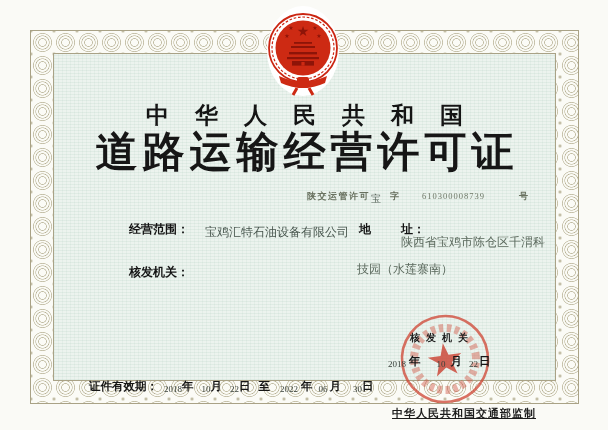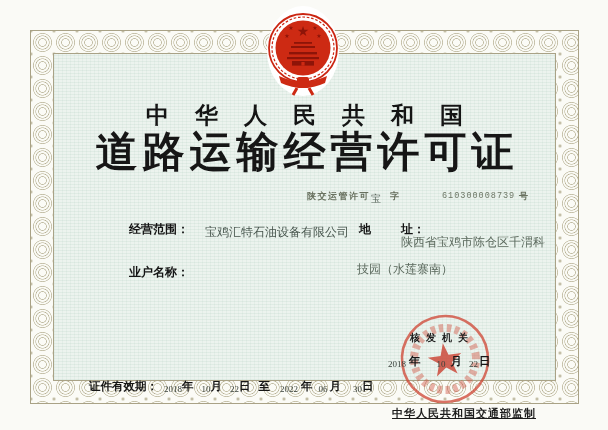--- a/index.html
+++ b/index.html
@@ -43,21 +43,21 @@
     font-size:42px; font-weight:bold; letter-spacing:5px; margin-right:-5px;
     color:#161616;
   }
   .serial span{position:absolute; white-space:nowrap;}
   .serial{left:0; top:136px; width:100%; height:16px; font-size:9px; color:#68715f;}
   .serial .s-prefix{left:253px; letter-spacing:1.5px; font-weight:bold;}
   .serial .s-region{left:317px; top:2px; font-size:10px; color:#57645a;
     font-family:"Liberation Serif","DejaVu Serif",serif;}
   .serial .s-zi{left:336px; font-weight:bold;}
   .serial .s-number{left:368px; letter-spacing:1px; color:#6d7766;
-    font-family:Liberation Mono, monospace; font-size:8.5px; top:1px;margin-left:20px;}
+    font-family:Liberation Serif, serif; font-size:8.5px; top:1px;}
   .serial .s-hao{left:465px; font-weight:bold;}
   .field-label{font-size:12px; font-weight:bold; color:#141414; white-space:nowrap;}
   .field-value{
     font-family:"Liberation Serif","DejaVu Serif",serif;
     font-size:12px; color:#46544c; white-space:nowrap;
   }
   .addr-value{color:#5a685c;}
   .validity-row{
     left:35px; top:301px; display:flex; align-items:baseline; white-space:nowrap;
   }
@@ -102,21 +102,21 @@
       </div>
 
       <div class="abs field-label" style="left:75px; top:167px;">经营范围：</div>
       <div class="abs field-value" style="left:151px; top:170px;">宝鸡汇特石油设备有限公司</div>
 
       <div class="abs field-label" style="left:305px; top:167px;">地</div>
       <div class="abs field-label" style="left:347px; top:167px;">址：</div>
       <div class="abs field-value addr-value" style="left:303px; top:180px;padding-left:44px;">陕西省宝鸡市陈仓区千渭科</div>
       <div class="abs field-value addr-value" style="left:303px; top:207px;">技园（水莲寨南）</div>
 
-      <div class="abs field-label" style="left:75px; top:210px;">业户名称：</div>
+      <div class="abs field-label" style="left:75px; top:210px;">核发机关：</div>
 
       <div class="abs validity-row">
         <span class="unit">证件有效期：</span>
         <span class="num" style="margin-left:6px;">2018</span>
         <span class="unit">年</span>
         <span class="num" style="margin-left:8px;">10</span>
         <span class="unit">月</span>
         <span class="num" style="margin-left:8px;">22</span>
         <span class="unit">日</span>
         <span class="unit" style="margin-left:8px;">至</span>

